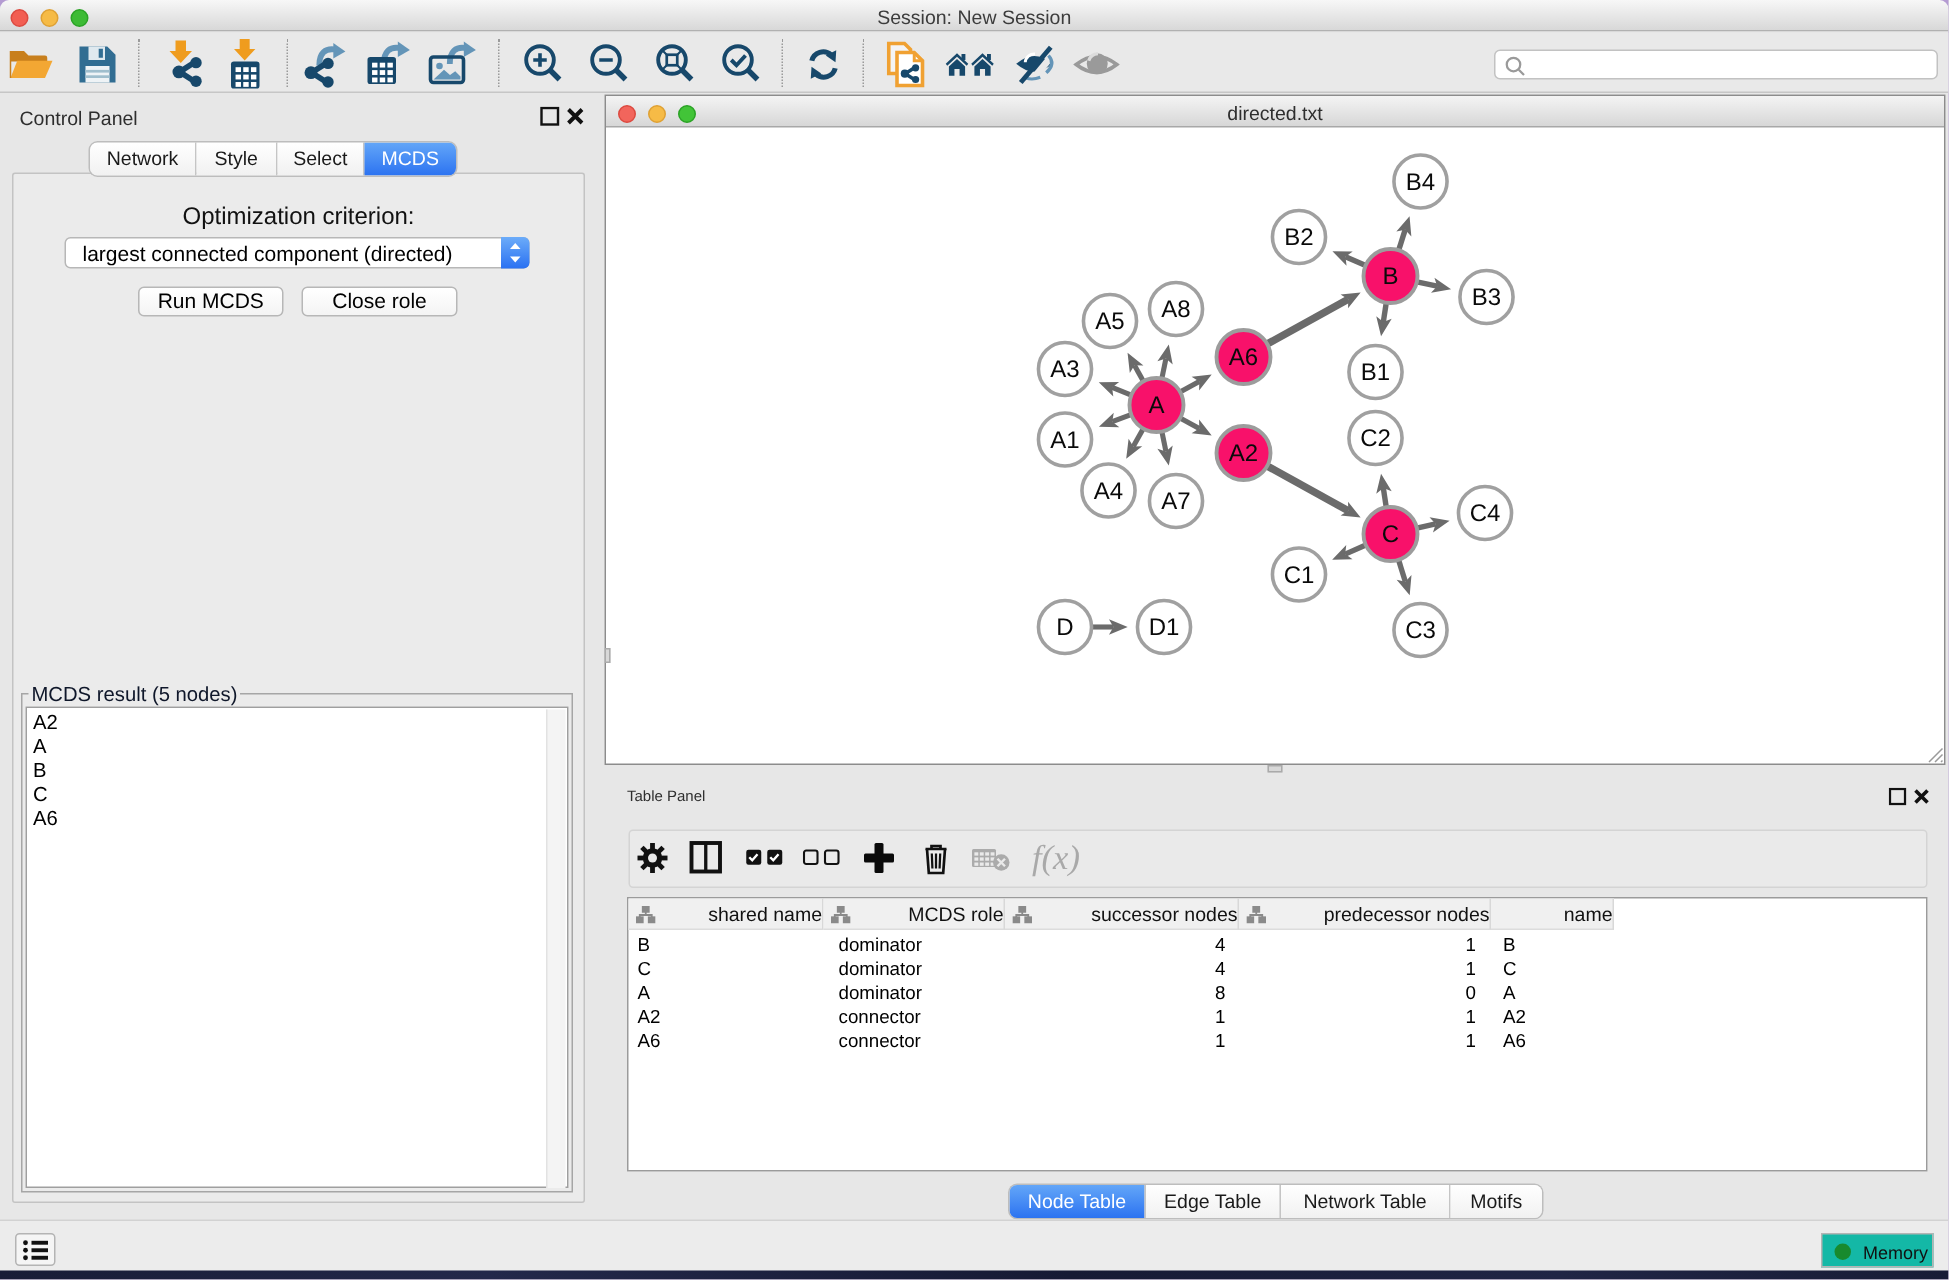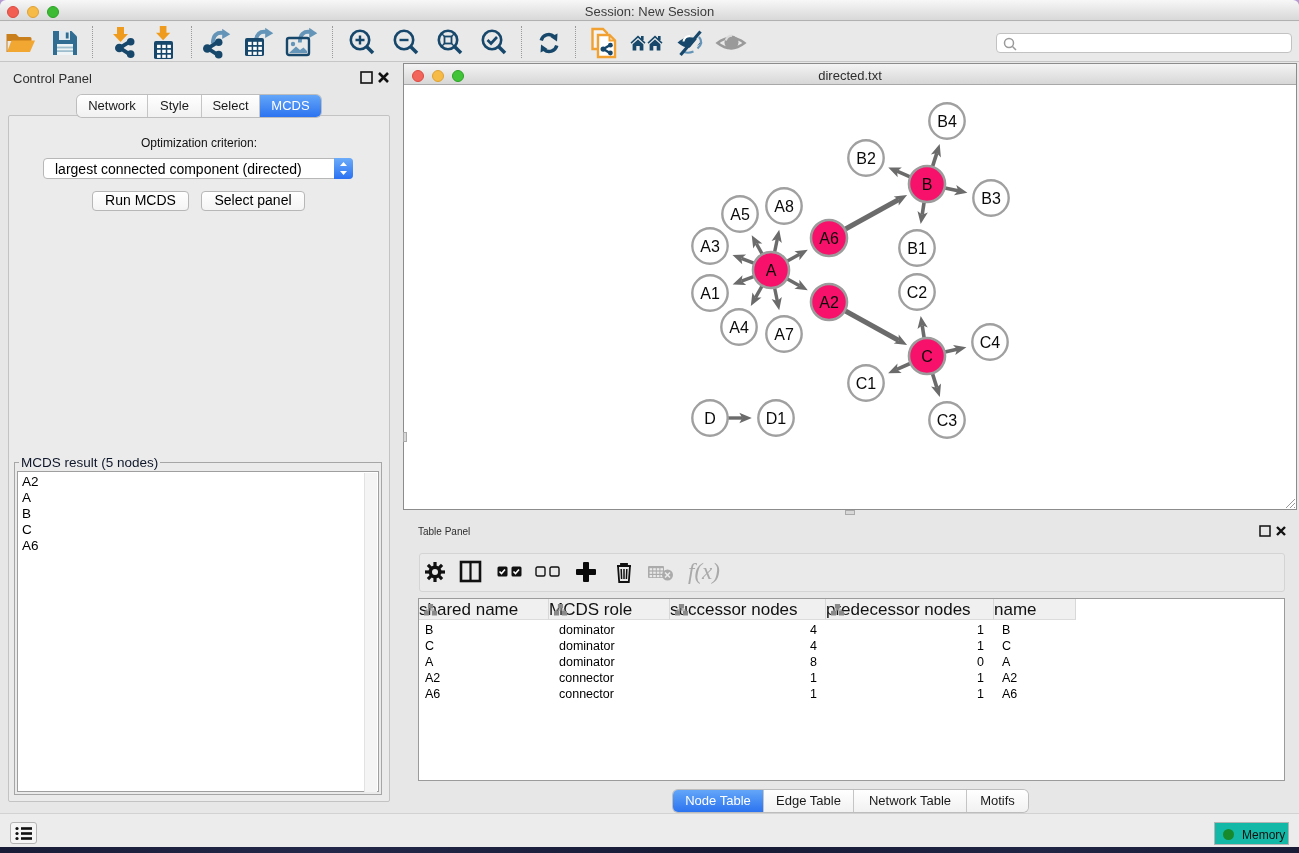--- a/index.html
+++ b/index.html
@@ -20,42 +20,42 @@
 #membtn .dot{position:absolute;left:8px;top:6px;width:11px;height:11px;border-radius:50%;background:#188a2e}
 #membtn span{position:absolute;left:27px;top:5px}
 
 #cptitle{position:absolute;left:13px;top:71px;font-size:13px;color:#2e2e2e}
 .winbtns{position:absolute;font-size:12px;color:#111}
 #cppanel{position:absolute;left:8px;top:115px;width:382px;height:687px;background:#ebebeb;border:1px solid #c3c3c3;border-radius:2px}
 .tabs{position:absolute;display:flex;height:22px;border-radius:5px;overflow:hidden;box-shadow:0 0 0 1px #bdbdbd}
 .tab{height:22px;line-height:22px;text-align:center;font-size:13px;color:#1a1a1a;background:linear-gradient(#ffffff,#f1f1f1);border-right:1px solid #c5c5c5}
 .tab:last-child{border-right:none}
 .tab.sel{background:linear-gradient(#63a6f8,#2c73f1);color:#fff}
-#octext{position:absolute;left:0;top:136px;width:398px;text-align:center;font-size:12px;color:#111}
+#octext{position:absolute;left:0;top:136px;width:398px;text-align:center;font-size:16px;color:#111}
 #dropdown{position:absolute;left:43px;top:158px;width:310px;height:21px;background:#fff;border:1px solid #b7b7b7;border-radius:4px;font-size:14px;color:#000}
 #dropdown .txt{position:absolute;left:11px;top:2px}
 #dropdown .step{position:absolute;right:-1px;top:-1px;width:19px;height:21px;border-radius:0 4px 4px 0;background:linear-gradient(#6cacf9,#2a71f2)}
 .pbtn{position:absolute;height:20px;background:linear-gradient(#ffffff,#f4f4f4);border:1px solid #b7b7b7;border-radius:4px;font-size:14px;color:#000;text-align:center}
 #fs{position:absolute;left:14px;top:462px;width:368px;height:333px;border:1px solid #a6a6a6}
 #fslegend{position:absolute;left:19px;top:455px;background:#ebebeb;font-size:13.5px;color:#0f172a;padding:0 2px}
 #fslist{position:absolute;left:17px;top:471px;width:362px;height:321px;background:#fff;border:1px solid #9f9f9f;font-size:13.5px;color:#000}
 #fslist .sb{position:absolute;right:1px;top:1px;width:13px;height:319px;background:#f4f4f4;border-left:1px solid #e2e2e2}
 #fslist .items{position:absolute;left:4px;top:2px;line-height:16px}
 
 #netwin{position:absolute;left:403px;top:63px;width:894px;height:447px;background:#fff;border:1px solid #8c8c8c}
 #nettitle{position:absolute;left:0;top:0;width:892px;height:21px;background:linear-gradient(#f4f4f4,#d7d7d7);border-bottom:1px solid #a8a8a8}
 #nettitle .t1{left:8px;top:6px;background:#f2655c;border:0.5px solid #dc4a40}
 #nettitle .t2{left:28px;top:6px;background:#f6bb46;border:0.5px solid #dfa134}
 #nettitle .t3{left:48px;top:6px;background:#42c438;border:0.5px solid #2ba326}
 #nettitle .nt{position:absolute;top:4px;width:100%;text-align:center;font-size:13px;color:#2e2e2e}
 
 #tptitle{position:absolute;left:418px;top:526px;font-size:10px;color:#2e2e2e}
 #tptoolbar{position:absolute;left:419px;top:553px;width:866px;height:39px;background:#eaeaea;border:1px solid #d4d4d4;border-radius:3px}
 #tblarea{position:absolute;left:418px;top:598px;width:867px;height:183px;background:#fff;border:1px solid #9b9b9b}
-.th{position:absolute;top:0;height:21px;background:#f0f0f0;border-right:1px solid #d8d8d8;border-bottom:1px solid #dcdcdc;font-size:17px;color:#111;text-align:left;line-height:21px}
+.th{position:absolute;top:0;height:21px;background:#f0f0f0;border-right:1px solid #d8d8d8;border-bottom:1px solid #dcdcdc;font-size:13px;color:#111;text-align:right;line-height:21px}
 .trow{position:absolute;left:0;width:865px;height:16px;font-size:12.5px;color:#000}
 .trow div{position:absolute;top:1px}
 .btabs{position:absolute;top:790px}
 
 svg{display:block}
 </style></head>
 <body>
 <div id="appwin"></div>
 <div id="titlebar">
     <div class="tl t1"></div>
@@ -230,38 +230,38 @@
 </div>
 
 <div id="cptitle">Control Panel</div>
 <div class="winbtns" style="left:360px;top:71px">
     <svg width="30" height="14">
       <rect x="1" y="1" width="11" height="11" fill="none" stroke="#111" stroke-width="1.6"></rect>
       <path d="M19 2 L28 11 M28 2 L19 11" stroke="#111" stroke-width="2.6"></path>
     </svg>
   </div>
 <div id="cppanel"></div>
-<div class="tabs" style="left:77px;top:95px">
+<div class="tabs" style="left:60px;top:95px">
     <div class="tab" style="width:71px">Network</div>
     <div class="tab" style="width:54px">Style</div>
     <div class="tab" style="width:58px">Select</div>
     <div class="tab sel" style="width:61px">MCDS</div>
   </div>
 <div id="octext">Optimization criterion:</div>
 <div id="dropdown">
     <span class="txt">largest connected component (directed)</span>
     <span class="step">
       <svg width="19" height="21">
         <path d="M9.5 4 L13 8 L6 8 Z" fill="#fff"></path>
         <path d="M9.5 17 L13 13 L6 13 Z" fill="#fff"></path>
       </svg>
     </span>
   </div>
 <div class="pbtn" style="left:92px;top:191px;width:97px">Run MCDS</div>
-<div class="pbtn" style="left:201px;top:191px;width:104px">Select panel</div>
+<div class="pbtn" style="left:201px;top:191px;width:104px">Close role</div>
 <div id="fs"></div>
 <div id="fslegend">MCDS result (5 nodes)</div>
 <div id="fslist">
     <div class="sb"></div>
     <div class="items">A2<br>A<br>B<br>C<br>A6</div>
   </div>
 
 <div id="netwin">
 <svg width="6" height="6" style="position:absolute;left:0;top:0">
       <path d="M0 0 h5 L0 5 Z" fill="#4a7fd4"></path>

